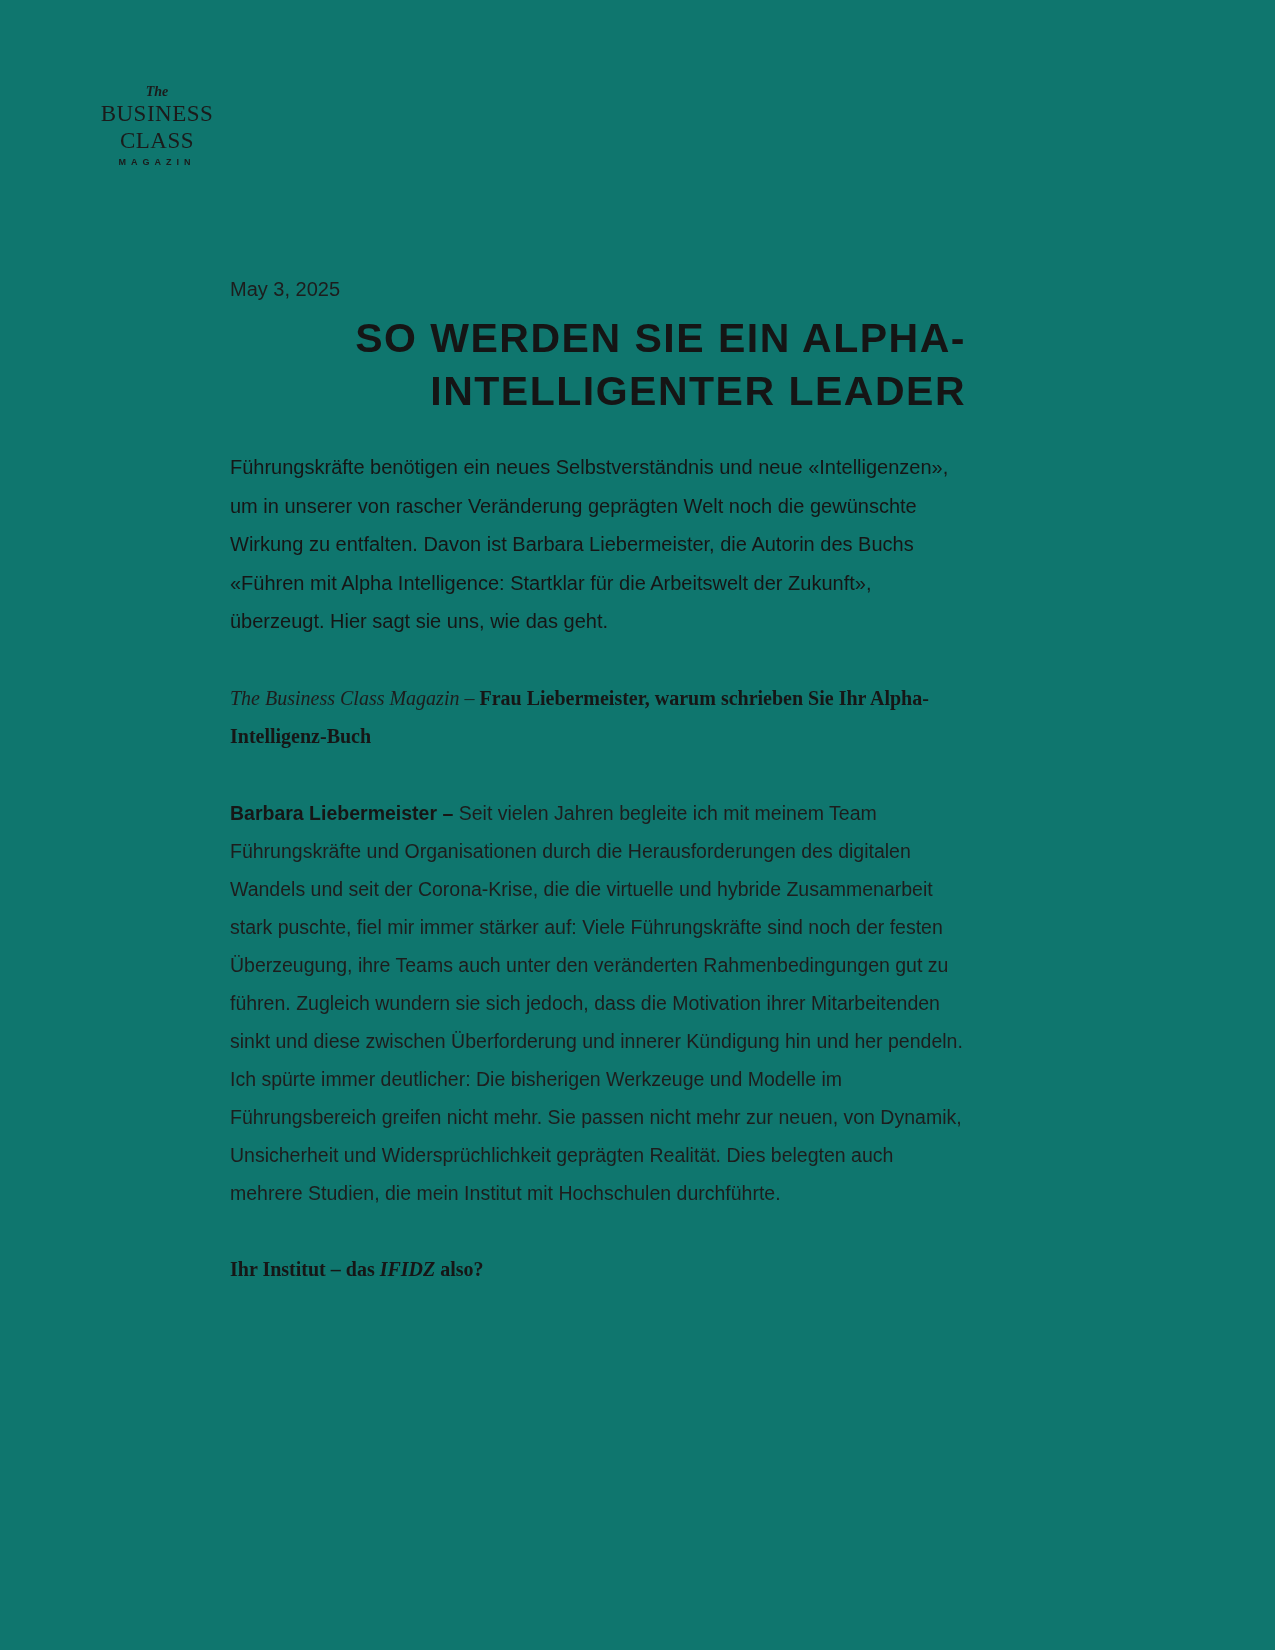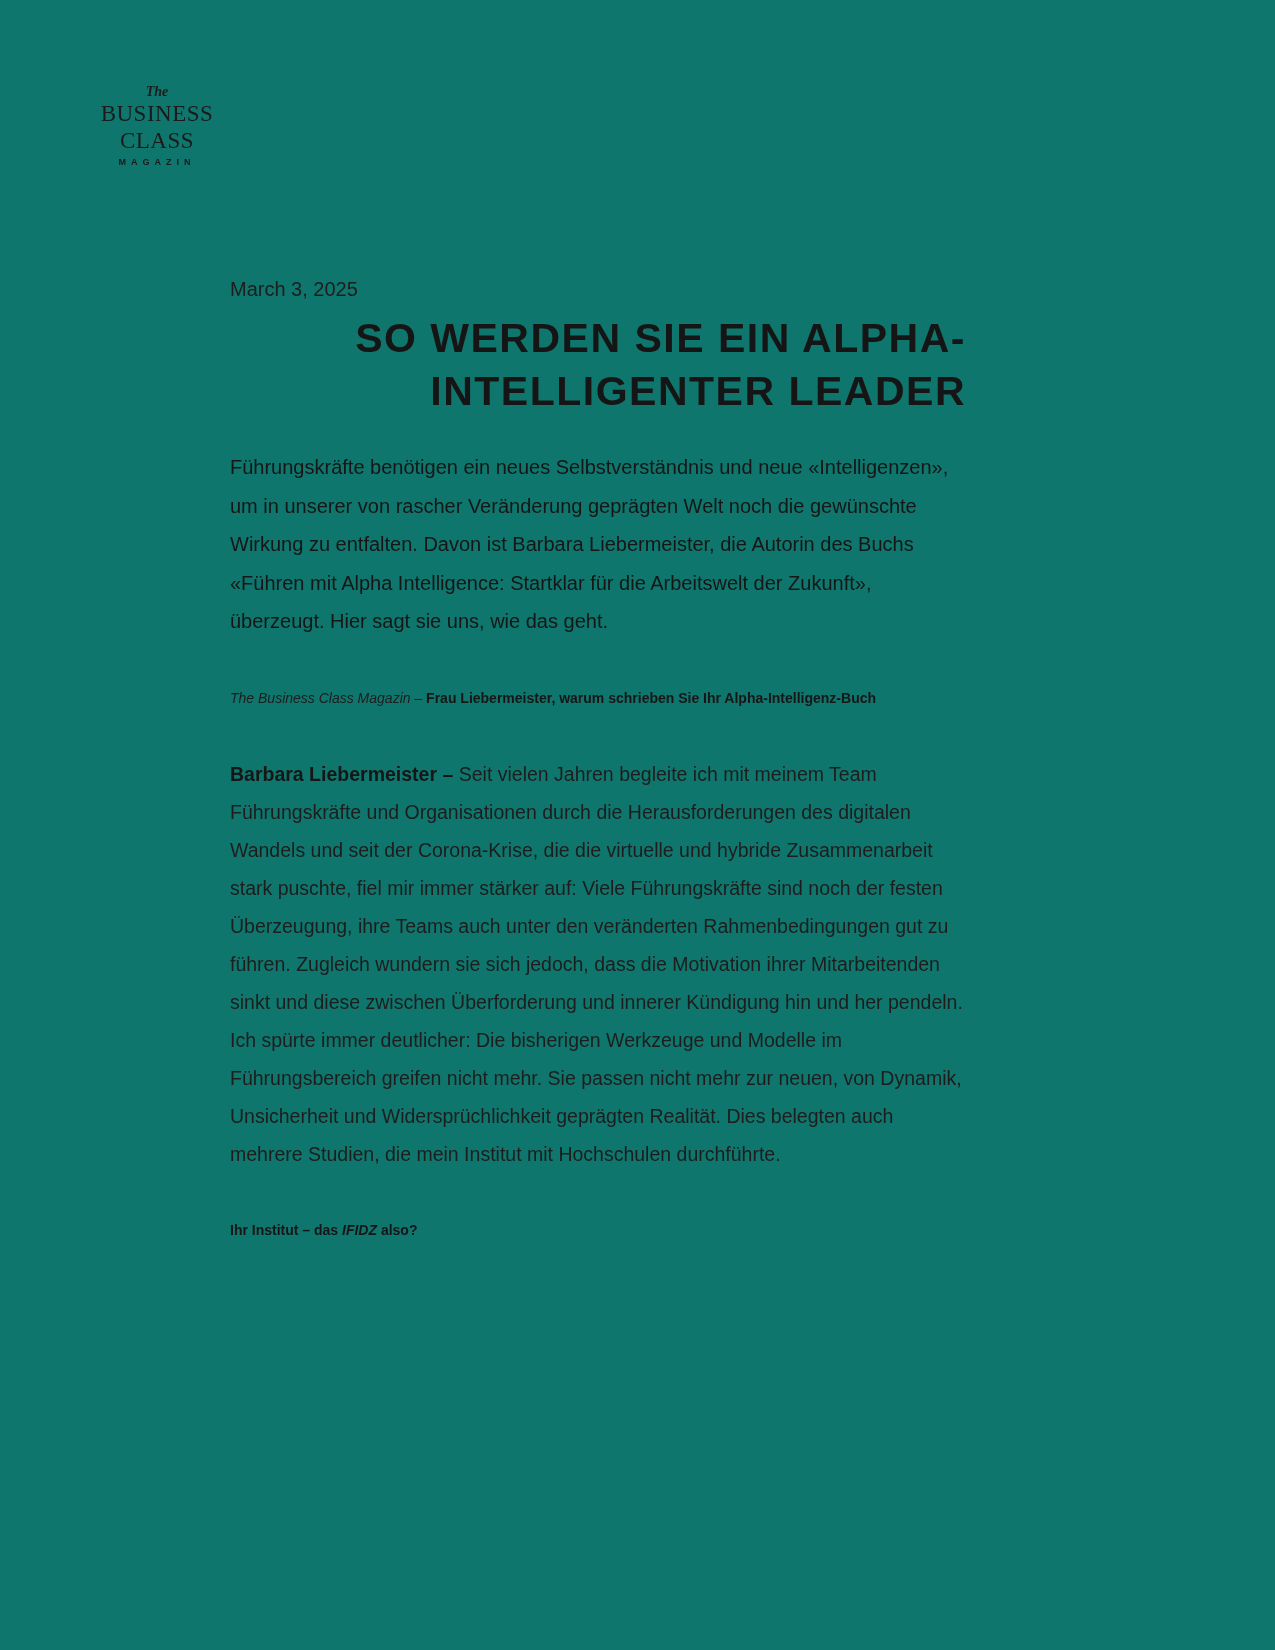--- a/index.html
+++ b/index.html
@@ -78,40 +78,40 @@
     font-weight: 400;
     color: #1d1d1d;
   }
   .intro {
     margin-top: 30px;
     font-size: 20px;
     line-height: 38.5px;
     font-weight: 400;
     color: #161616;
   }
-  .q-line { font-size: 14px; line-height: 38.5px; }
+  .q-line { font-size: 20px; line-height: 38.5px; font-family: Liberation Serif, serif; }
   .mag-ital { font-style: italic; font-weight: 400; }
   .bold { font-weight: 700; color: #161616; }
   .bold-ital { font-weight: 700; font-style: italic; color: #161616; text-align: center; }
 </style>
 </head>
 <body>
 
 <div class="page">
 
   <div class="logo">
     <div class="logo-the">The</div>
     <div class="logo-business">BUSINESS</div>
     <div class="logo-class">CLASS</div>
     <div class="logo-magazin">MAGAZIN</div>
   </div>
 
   <div class="content">
 
-    <div class="date">March 3, 2025</div>
+    <div class="date">May 3, 2025</div>
 
     <h1 class="title">SO WERDEN SIE EIN ALPHA-INTELLIGENTER LEADER</h1>
 
     <p class="para intro">Führungskräfte benötigen ein neues Selbstverständnis und neue «Intelligenzen», um in unserer von rascher Veränderung geprägten Welt noch die gewünschte Wirkung zu entfalten. Davon ist Barbara Liebermeister, die Autorin des Buchs «Führen mit Alpha Intelligence: Startklar für die Arbeitswelt der Zukunft», überzeugt. Hier sagt sie uns, wie das geht.</p>
 
     <p class="para q-line"><span class="mag-ital">The Business Class Magazin</span><span class="mag-ital"> – </span><span class="bold">Frau Liebermeister, warum schrieben Sie Ihr Alpha-Intelligenz-Buch</span></p>
 
     <p class="para"><span class="bold">Barbara Liebermeister – </span><span>Seit vielen Jahren begleite ich mit meinem Team Führungskräfte und Organisationen durch die Herausforderungen des digitalen Wandels und seit der Corona-Krise, die die virtuelle und hybride Zusammenarbeit stark puschte, fiel mir immer stärker auf: Viele Führungskräfte sind noch der festen Überzeugung, ihre Teams auch unter den veränderten Rahmenbedingungen gut zu führen. Zugleich wundern sie sich jedoch, dass die Motivation ihrer Mitarbeitenden sinkt und diese zwischen Überforderung und innerer Kündigung hin und her pendeln. Ich spürte immer deutlicher: Die bisherigen Werkzeuge und Modelle im Führungsbereich greifen nicht mehr. Sie passen nicht mehr zur neuen, von Dynamik, Unsicherheit und Widersprüchlichkeit geprägten Realität. Dies belegten auch mehrere Studien, die mein Institut mit Hochschulen durchführte.</span></p>
 
     <p class="para q-line bold"><span>Ihr Institut – das </span><span class="bold-ital">IFIDZ</span><span> also?</span></p>

